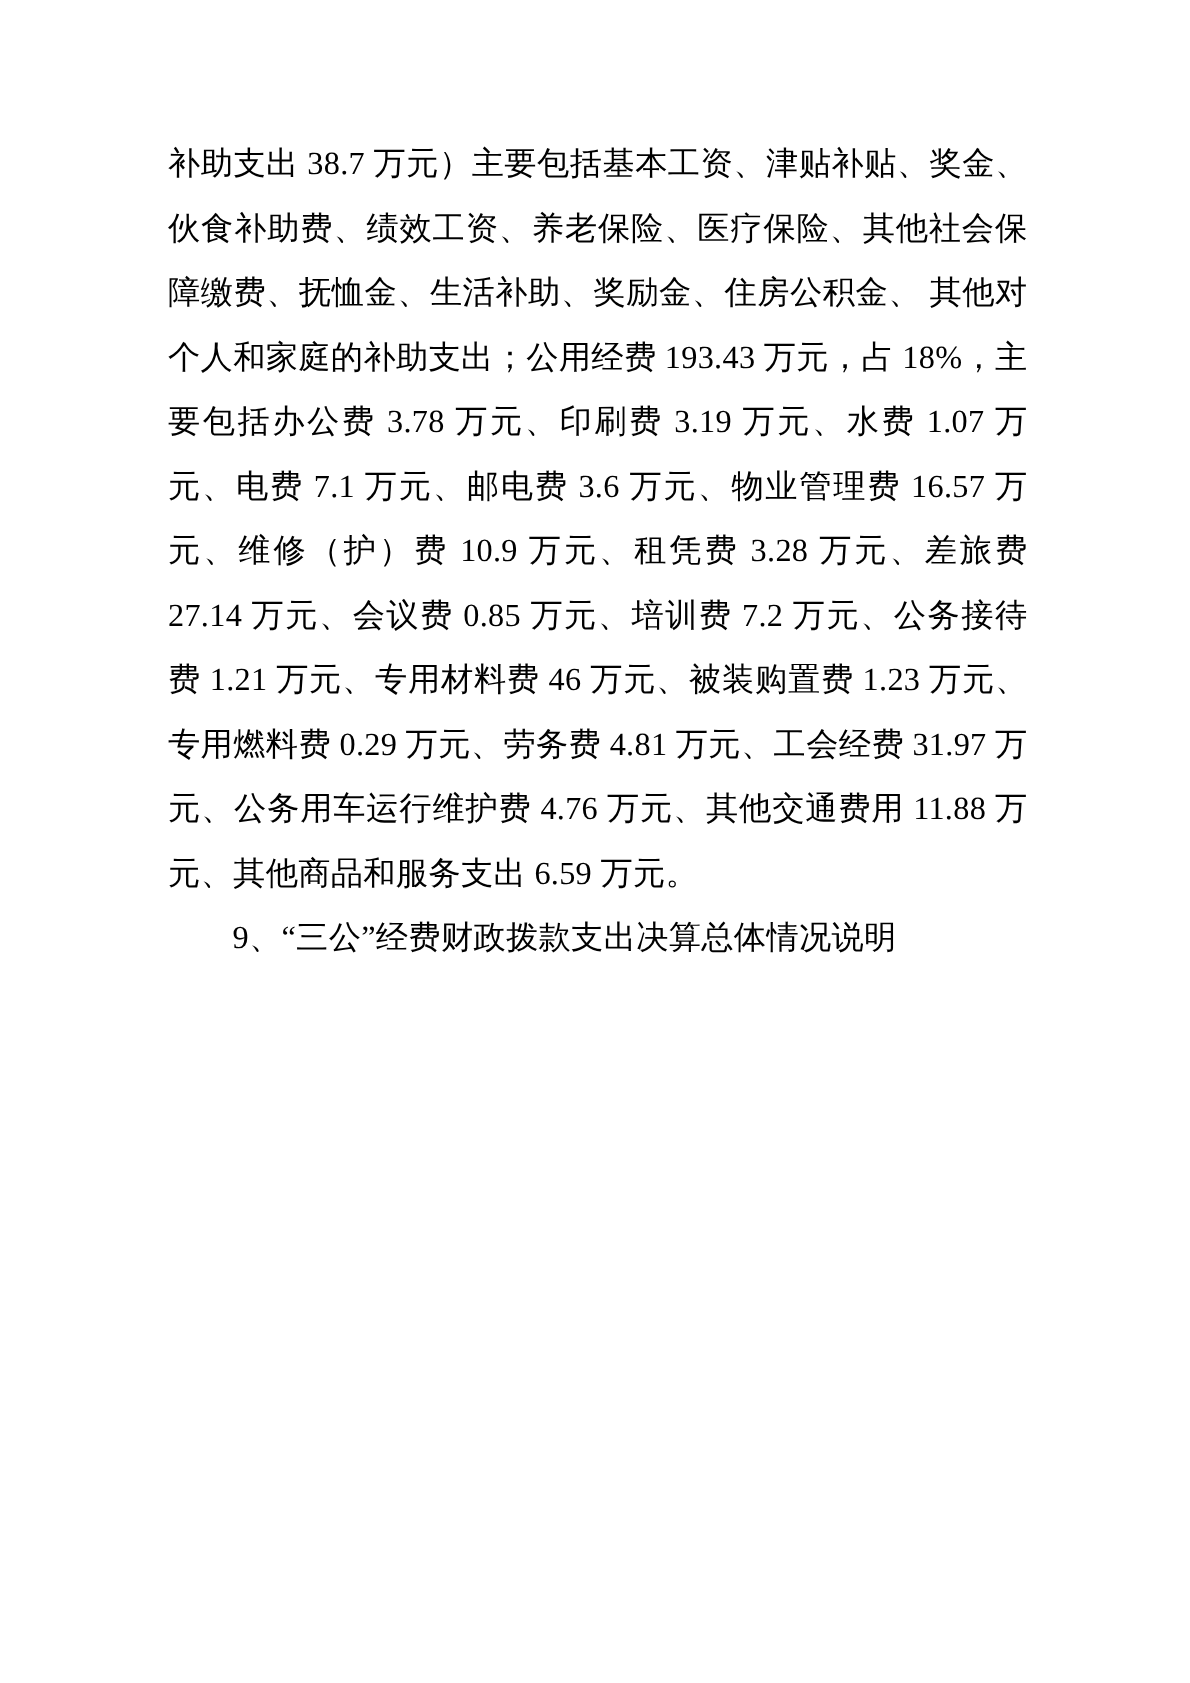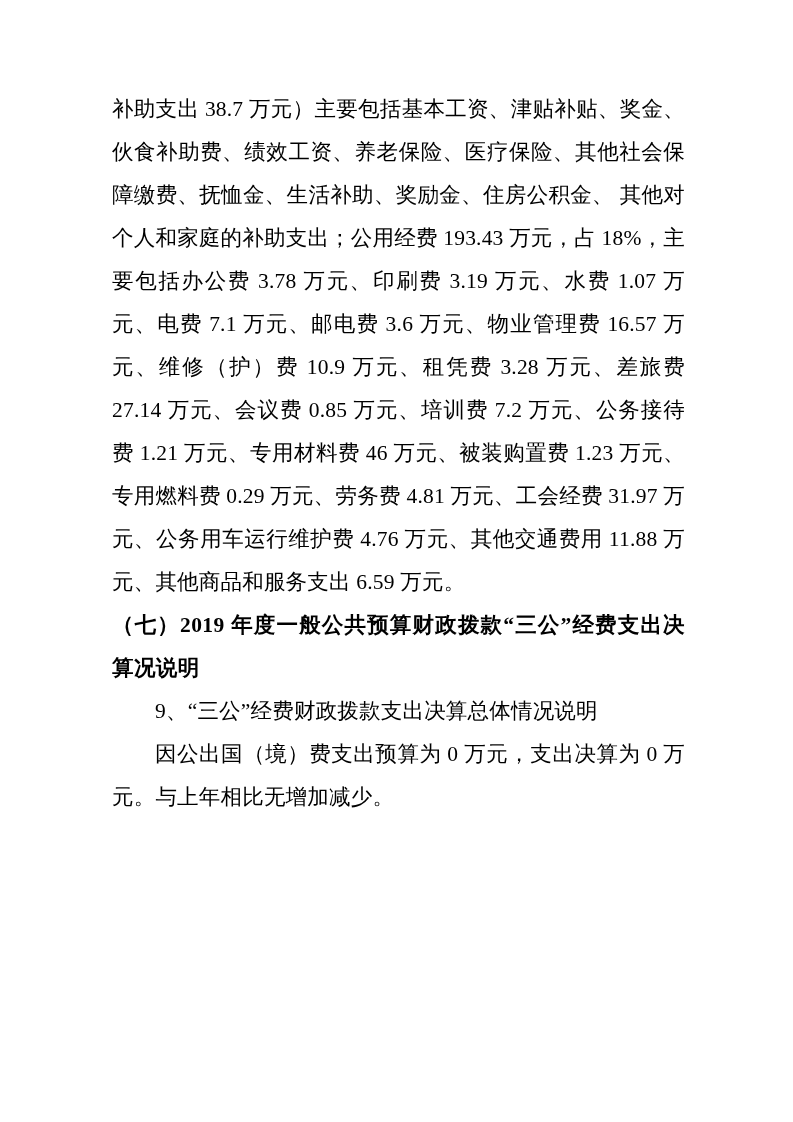--- a/index.html
+++ b/index.html
@@ -45,21 +45,19 @@
   }
 </style>
 </head>
 <body>
 
 <div class="page">
   <div class="doc-body">
 
     <p class="para-cont">补助支出 38.7 万元）主要包括基本工资、津贴补贴、奖金、伙食补助费、绩效工资、养老保险、医疗保险、其他社会保障缴费、抚恤金、生活补助、奖励金、住房公积金、 其他对个人和家庭的补助支出；公用经费 193.43 万元，占 18%，主要包括办公费 3.78 万元、印刷费 3.19 万元、水费 1.07 万元、电费 7.1 万元、邮电费 3.6 万元、物业管理费 16.57 万元、维修（护）费 10.9 万元、租凭费 3.28 万元、差旅费 27.14 万元、会议费 0.85 万元、培训费 7.2 万元、公务接待费 1.21 万元、专用材料费 46 万元、被装购置费 1.23 万元、专用燃料费 0.29 万元、劳务费 4.81 万元、工会经费 31.97 万元、公务用车运行维护费 4.76 万元、其他交通费用 11.88 万元、其他商品和服务支出 6.59 万元。</p>
 
-    <p class="heading">（七）2019 年度一般公共预算财政拨款“三公”经费支出决算况说明</p>
 
     <p class="para-indent">9、“三公”经费财政拨款支出决算总体情况说明</p>
 
 
-    <p class="para-indent">因公出国（境）费支出预算为 0 万元，支出决算为 0 万元。与上年相比无增加减少。</p>
 
   </div>
 </div>
 
 </body></html>

